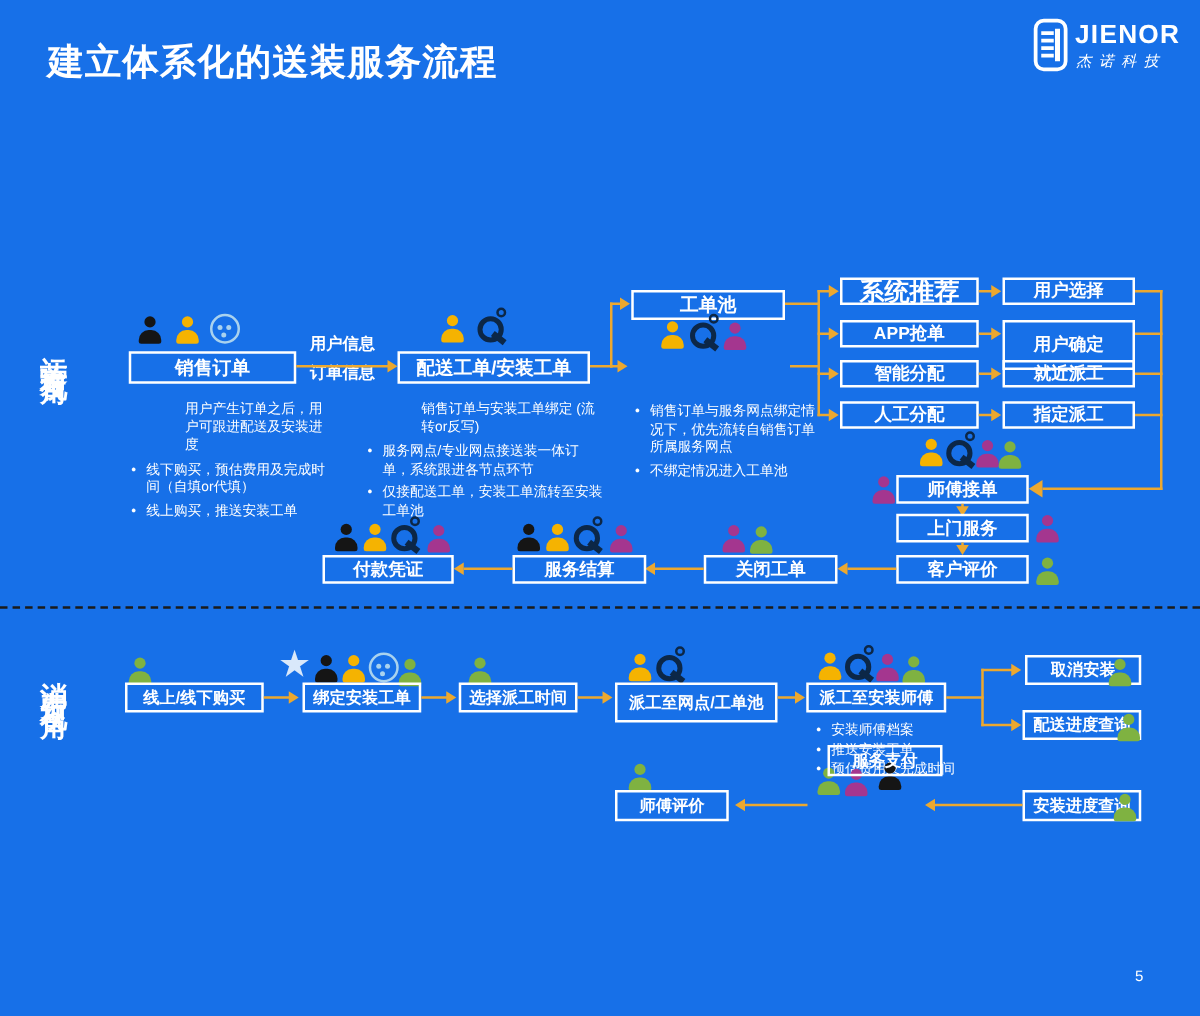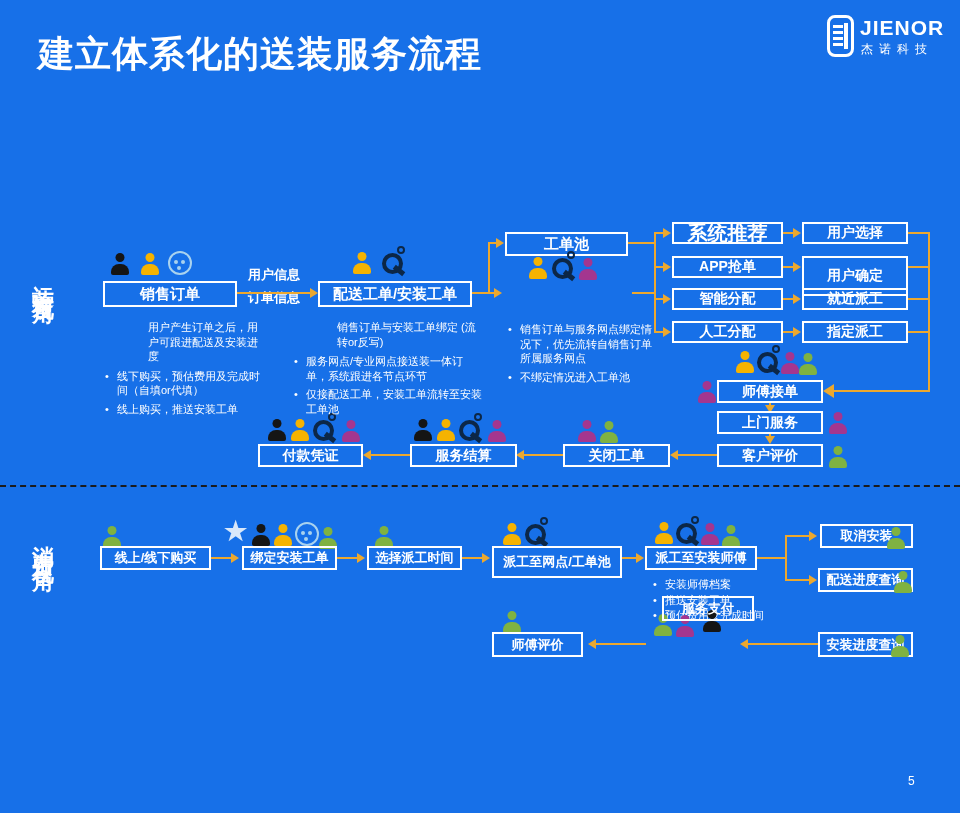--- a/index.html
+++ b/index.html
@@ -1,29 +1,29 @@
 <!DOCTYPE html>
 <html><head>
 <meta charset="utf-8">
 <style>
   html,body{margin:0;padding:0;background:#0a3f8f;}
   .slide{position:relative;width:960px;height:813px;background:#1770E8;overflow:hidden;
          font-family:"Liberation Sans",sans-serif;color:#fff;}
-  .title{position:absolute;left:38px;top:30px;font-size:36px;font-weight:bold;letter-spacing:1px;}
+  .title{position:absolute;left:38px;top:30px;font-size:29px;font-weight:bold;letter-spacing:1px;}
   
   .logo-mark{position:absolute;left:827px;top:15px;width:27px;height:42px;border:3px solid #fff;
              border-radius:8px;box-sizing:border-box;}
   .logo-mark i{position:absolute;background:#fff;}
   .lb1{left:3px;top:7px;width:10px;height:3px;}
   .lb2{left:3px;top:13px;width:10px;height:3px;}
   .lb3{left:3px;top:19px;width:10px;height:3px;}
   .lb4{left:3px;top:25px;width:10px;height:3px;}
   .lstem{right:3px;top:5px;width:4px;height:26px;}
   .logo-name{position:absolute;left:860px;top:16px;font-size:21px;font-weight:bold;letter-spacing:1px;}
-  .logo-sub{position:absolute;left:861px;top:41px;font-size:12px;letter-spacing:6px;}
+  .logo-sub{position:absolute;left:861px;top:41px;font-size:12px;letter-spacing:6px;font-style:italic;}
   
   .vlabel{position:absolute;writing-mode:vertical-rl;text-orientation:upright;font-weight:bold;
           font-size:22px;color:#fff;}
   .vl-op{left:28px;top:268px;letter-spacing:4px;}
   .vl-co{left:28px;top:528px;letter-spacing:8px;}
   
   .fbox{position:absolute;border:2px solid #fff;box-sizing:border-box;display:flex;align-items:center;
         justify-content:center;font-weight:bold;font-size:15px;text-align:center;white-space:nowrap;}
   .fbox.sm{font-size:13px;}
   

